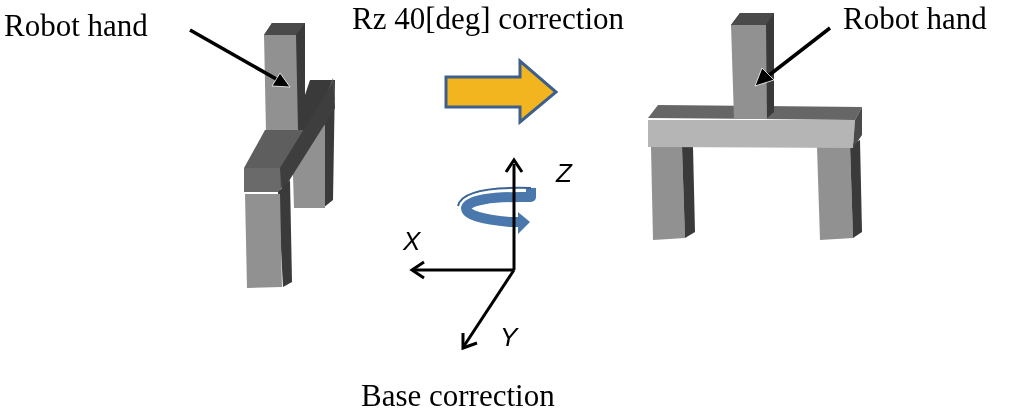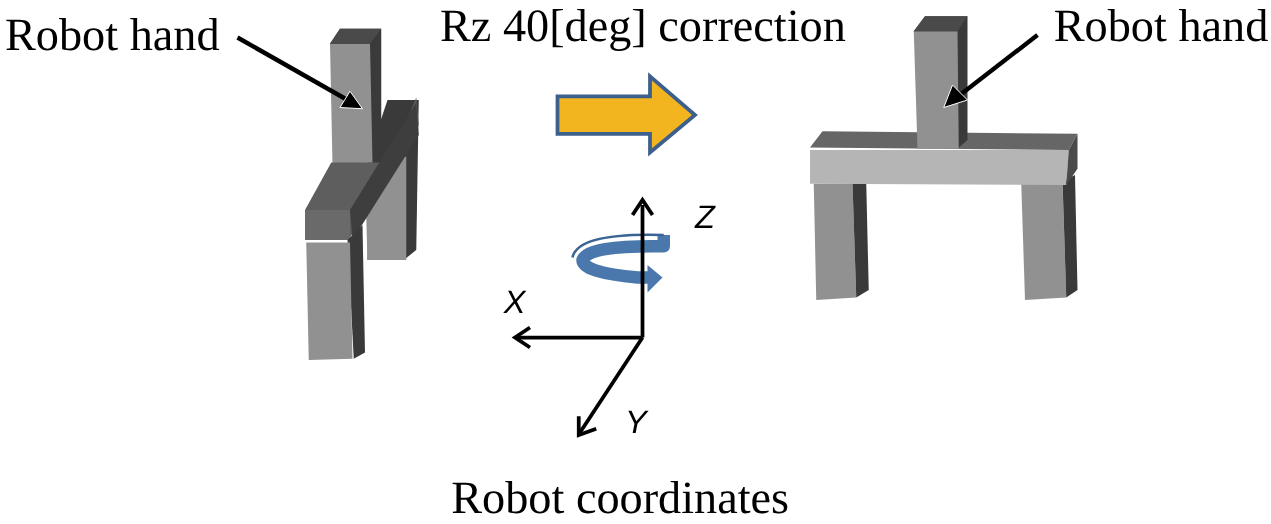--- a/index.html
+++ b/index.html
@@ -1,17 +1,17 @@
 <!DOCTYPE html>
 <html><head>
 <meta charset="utf-8">
 <style>
   html, body { margin:0; padding:0; background:#ffffff; }
   body { width:1017px; height:419px; position:relative; overflow:hidden; }
-  .lbl { position:absolute; font-family:"Liberation Serif", serif; color:#000; font-size:37px; white-space:nowrap; line-height:1;text-align:right; }
+  .lbl { position:absolute; font-family:"Liberation Serif", serif; color:#000; font-size:31px; white-space:nowrap; line-height:1;text-align:right; }
   .axis { position:absolute; font-family:"Liberation Sans", sans-serif; font-style:italic; font-size:26px; color:#000; line-height:1; }
   svg { position:absolute; left:0; top:0; }
 </style>
 </head>
 <body>
 
 <svg width="1017" height="419" viewBox="0 0 1017 419">
 
   <g>
 
@@ -69,17 +69,17 @@
     <polyline points="424,262 412,270 424,278" fill="none" stroke="#000" stroke-width="3"></polyline>
 
     <line x1="514" y1="270" x2="464" y2="346" stroke="#000" stroke-width="3"></line>
     <polyline points="463,333 463,348 477,343" fill="none" stroke="#000" stroke-width="3"></polyline>
   </g>
 </svg>
 
 <div class="lbl" style="left:4px;top:10px;">Robot hand</div>
 <div class="lbl" style="left:352px;top:3px;">Rz 40[deg] correction</div>
 <div class="lbl" style="left:843px;top:3px;">Robot hand</div>
-<div class="lbl" style="left:361px;top:380px;">Robot coordinates</div>
+<div class="lbl" style="left:361px;top:380px;">Base correction</div>
 
 <div class="axis" style="left:556px;top:160px;">Z</div>
 <div class="axis" style="left:403px;top:228px;">X</div>
 <div class="axis" style="left:500px;top:324px;">Y</div>
 
 </body></html>

